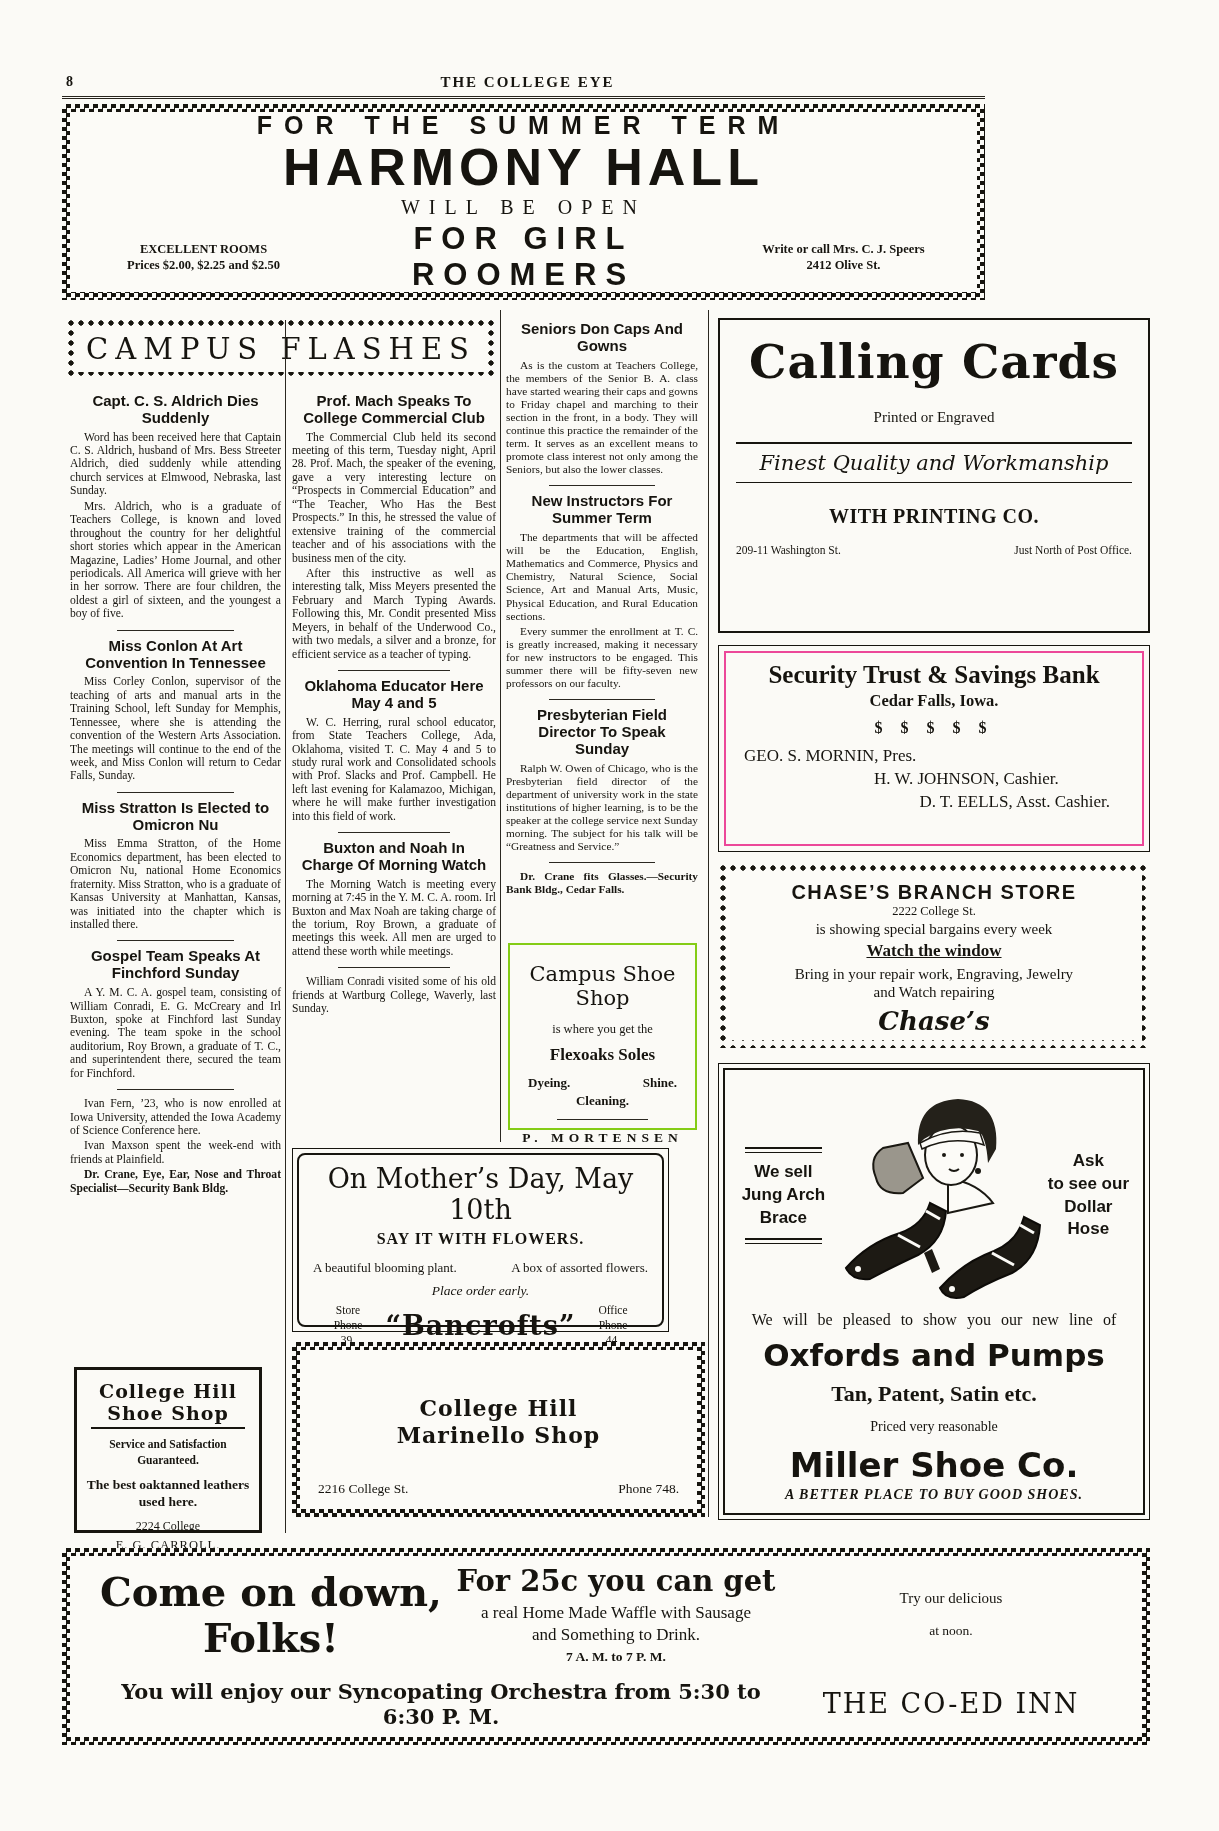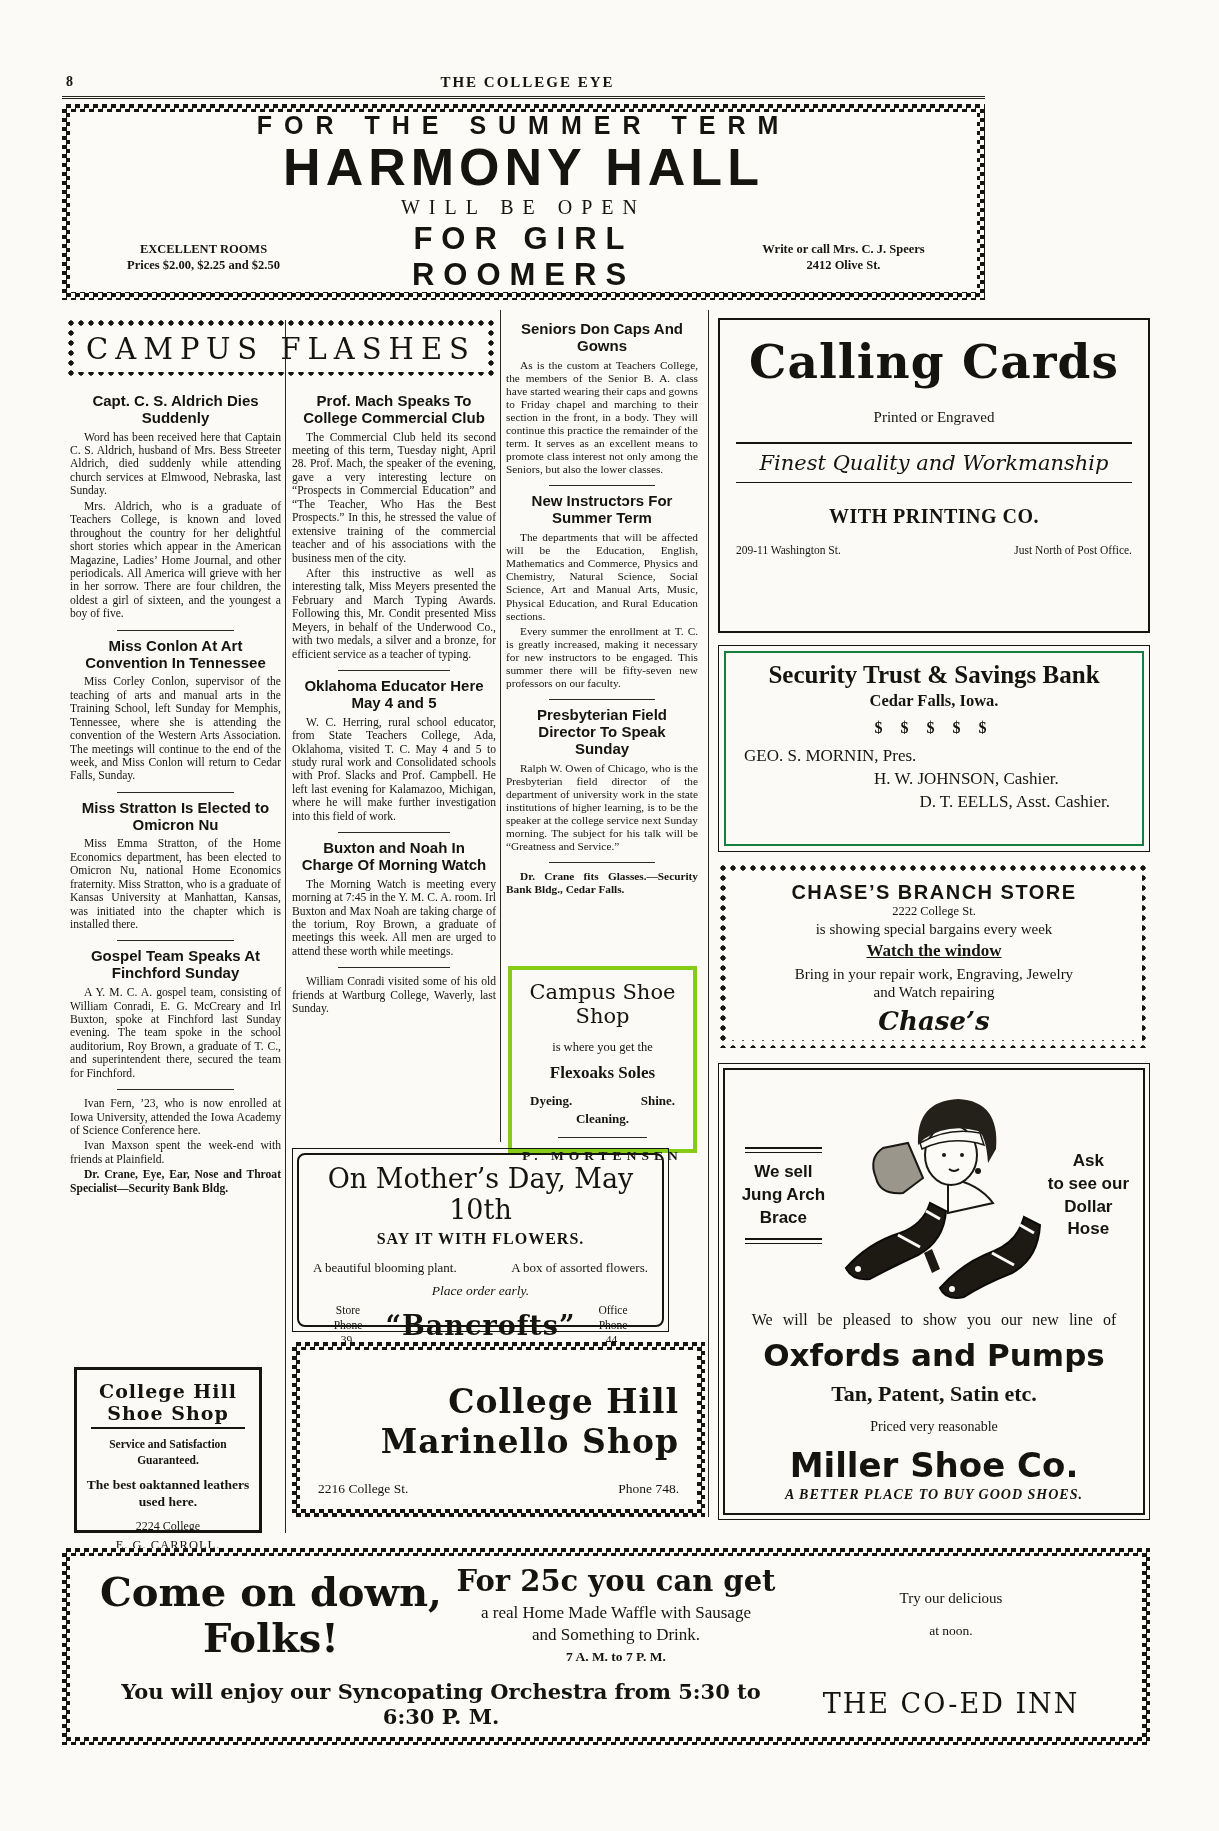--- a/index.html
+++ b/index.html
@@ -38,53 +38,53 @@
   .col p.bold{font-weight:bold;}
   .blackletter{font-family:"DejaVu Serif",serif;font-weight:bold;letter-spacing:1px;}
   
   .chs{border:3px solid #17150f;box-sizing:border-box;padding:8px 6px;}
   .chs-name{font-size:19px;text-align:center;border-bottom:2px solid #17150f;padding-bottom:3px;margin:2px 8px 8px 8px;}
   .chs-small{font-weight:bold;font-size:11.5px;text-align:center;line-height:1.35;}
   .chs-big{font-weight:bold;font-size:13.5px;text-align:center;line-height:1.25;margin-top:9px;}
   .chs-addr{font-size:12px;text-align:center;margin-top:8px;}
   .chs-owner{font-size:12.5px;text-align:center;letter-spacing:1px;margin-top:4px;}
   
-  .css-ad{border:4px solid #84cc16;box-sizing:border-box;padding:10px 10px;margin-top:23px;}
+  .css-ad{border:2px solid #84cc16;box-sizing:border-box;padding:17px 10px;}
   .css-name{font-size:21px;text-align:center;font-family:"DejaVu Serif",serif;}
   .css-line{font-size:12.5px;text-align:center;margin-top:12px;}
   .css-flex{font-weight:bold;font-size:17px;text-align:center;margin-top:8px;}
   .css-row{display:flex;justify-content:space-between;font-weight:bold;font-size:13px;margin-top:10px;padding:0 8px;}
   .css-clean{font-weight:bold;font-size:13px;text-align:center;margin-top:2px;}
   .css-rule{width:55%;height:1px;background:#2a2720;margin:10px auto;}
   .css-owner{font-weight:bold;font-size:13.5px;letter-spacing:5px;text-align:center;}
   
   .ban{border:1px solid #17150f;box-sizing:border-box;padding:4px;}
   .ban-in{border:2px solid #17150f;border-radius:8px;height:100%;box-sizing:border-box;padding:8px 14px;}
   .ban-title{font-size:27px;text-align:center;font-family:"DejaVu Serif",serif;}
   .ban-sub{font-weight:bold;font-size:16px;letter-spacing:1px;text-align:center;margin-top:5px;}
   .ban-row{display:flex;justify-content:space-between;font-size:13px;margin-top:12px;}
   .ban-early{font-style:italic;font-size:13.5px;text-align:center;margin-top:7px;}
   .ban-bot{display:grid;grid-template-columns:70px 1fr 70px;align-items:center;margin-top:4px;}
   .ban-phone{font-size:11.5px;line-height:1.3;text-align:center;}
   .ban-name{font-size:27px;text-align:center;}
   
   .mar .inner{display:flex;flex-direction:column;box-sizing:border-box;padding:14px 18px;}
-  .mar-name{font-size:33px;text-align:right;line-height:1.2;}
+  .mar-name{font-size:22px;text-align:center;line-height:1.2;}
   .mar-bot{display:flex;justify-content:space-between;font-size:13.5px;margin-top:auto;}
   
   .cc{border:2px solid #17150f;box-sizing:border-box;padding:10px 16px;}
   .cc-name{font-size:47px;text-align:center;margin-top:4px;}
   .cc-sub{font-size:15px;text-align:center;margin-top:20px;}
   .cc-rule{height:1.5px;background:#17150f;margin-top:16px;}
   .cc-fine{font-style:italic;font-size:21px;text-align:center;padding:7px 0;font-family:"DejaVu Serif",serif;}
   .cc-co{font-weight:bold;font-size:20px;text-align:center;margin-top:22px;letter-spacing:0.5px;}
   .cc-bot{display:flex;justify-content:space-between;font-size:11.5px;margin-top:16px;}
   
   .sec{border:1px solid #17150f;box-sizing:border-box;padding:5px;}
-  .sec-in{border:2px solid #15803d;height:100%;box-sizing:border-box;padding:8px 18px;}
+  .sec-in{border:2px solid #ec4899;height:100%;box-sizing:border-box;padding:8px 18px;}
   .sec-title{font-weight:bold;font-size:25px;text-align:center;}
   .sec-city{font-weight:bold;font-size:16.5px;text-align:center;margin-top:2px;}
   .sec-dollar{font-weight:bold;font-size:16px;letter-spacing:7px;text-align:center;margin-top:8px;}
   .sec-names{font-size:17px;margin-top:8px;line-height:1.35;}
   .sec-n2{padding-left:130px;}
   .sec-n3{text-align:right;padding-right:14px;}
   
   .cha .inner{box-sizing:border-box;padding:6px 10px;}
   .cha-title{font-family:"Liberation Sans",sans-serif;font-weight:bold;font-size:20px;letter-spacing:1.5px;text-align:center;}
   .cha-addr{font-size:12.5px;text-align:center;}

